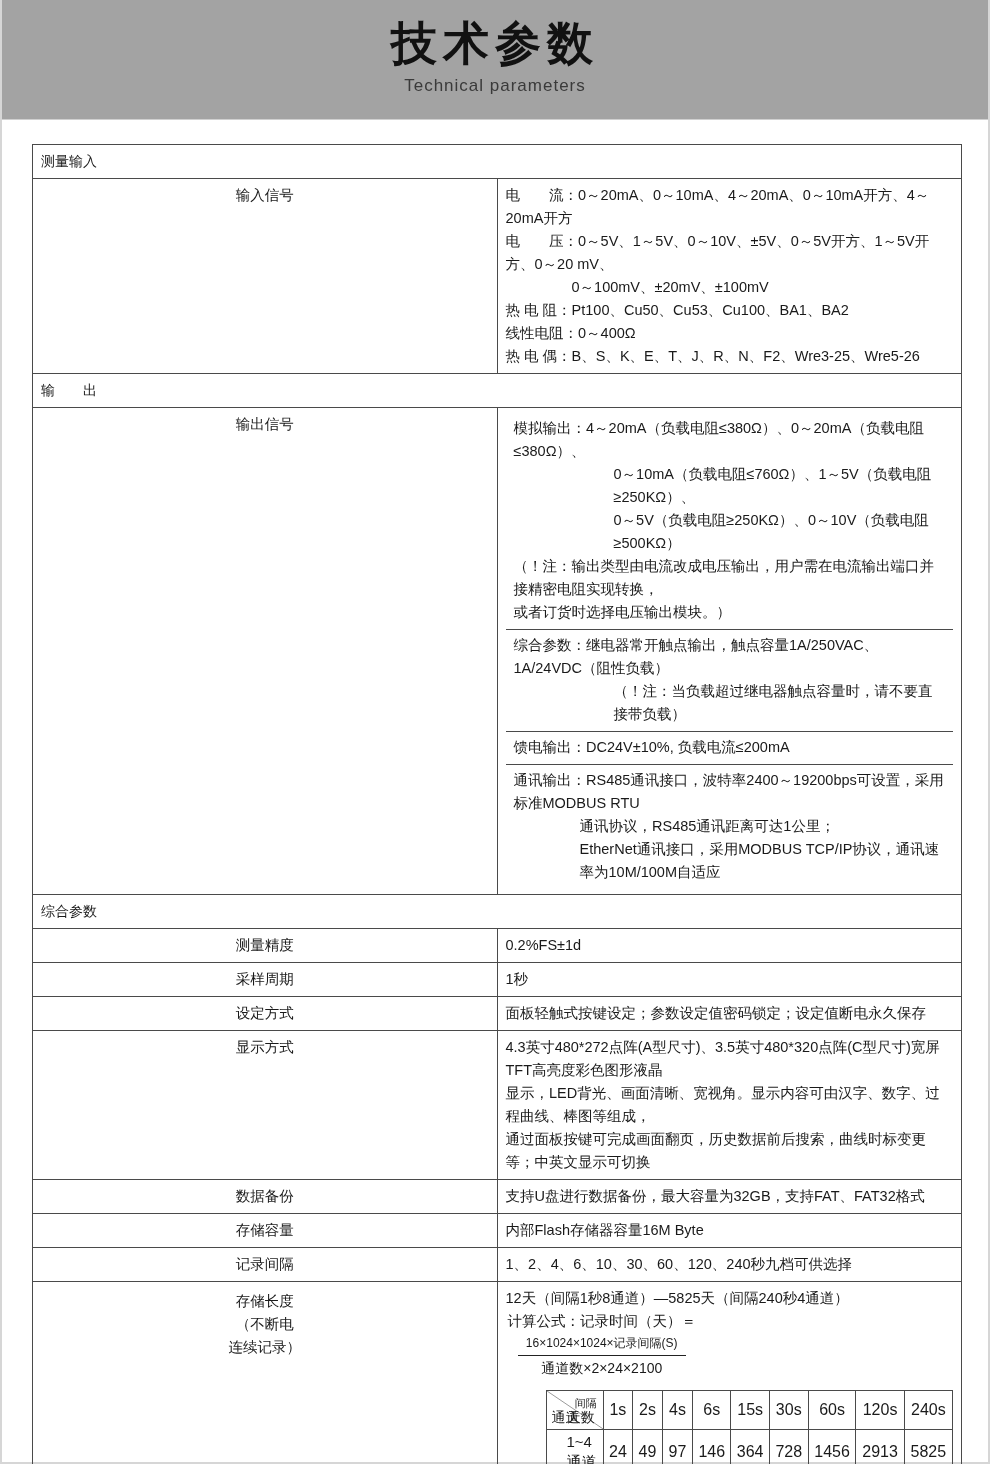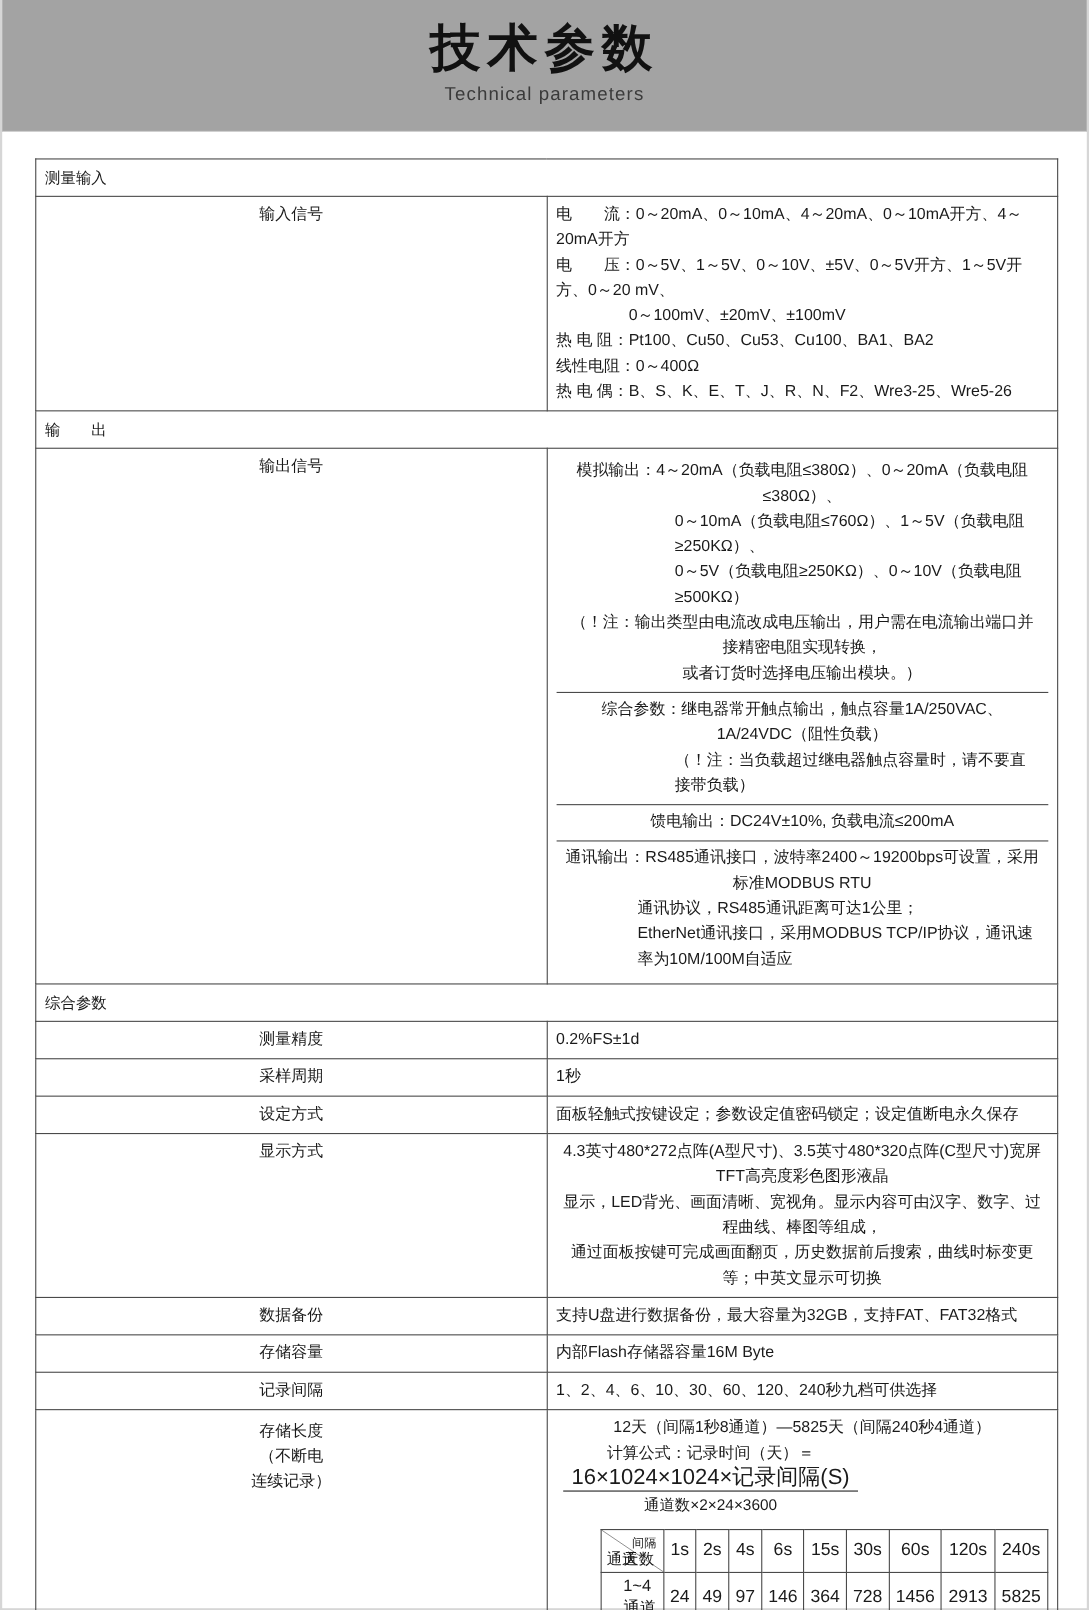--- a/index.html
+++ b/index.html
@@ -79,40 +79,40 @@
   .row-line { display: block; }
   .indent1 { padding-left: 66px; display: block; }
   .indent2 { padding-left: 100px; display: block; }
   .subbox {
     border: 1px solid #4a4a4a;
     border-left: 0; border-right: 0; border-top: 0;
     margin: 0; padding: 4px 8px 5px 8px;
   }
   .subbox:last-child { border-bottom: 0; }
   td.nopad { padding: 0; }
-  .cellline { display: block; text-align: center; }
+  .cellline { display: block; }
   
   .formula {
     display: inline-flex;
     align-items: center;
     vertical-align: middle;
     margin-left: 2px;
     flex-direction: column;
   }
   .frac {
     display: inline-block;
     text-align: center;
     vertical-align: middle;
     margin: 0 4px;
   }
   .frac .num {
     display: block;
     border-bottom: 1px solid #222;
     padding: 0 8px 2px 8px;
-    font-size: 20px;
+    font-size: 12px;
     line-height: 20px;
   }
   .frac .den {
     display: block;
     padding: 2px 8px 0 8px;
     font-size: 14px;
     line-height: 20px;
   }
   
   .inner-wrap { padding: 12px 0 6px 40px; }
@@ -255,21 +255,21 @@
           <span class="cellline">（不断电</span>
           <span class="cellline">连续记录）</span>
         </td>
         <td>
           <span class="cellline">12天（间隔1秒8通道）—5825天（间隔240秒4通道）</span>
 
           <div class="formula">
             <span>计算公式：记录时间（天）＝</span>
             <span class="frac">
               <span class="num">16×1024×1024×记录间隔(S)</span>
-              <span class="den">通道数×2×24×3600</span>
+              <span class="den">通道数×2×24×2100</span>
             </span>
           </div>
 
           <div class="inner-wrap">
             <table class="inner">
               <tbody>
                     <tr>
                 <td class="corner">
                   <svg class="diag" viewBox="0 0 112 62" preserveAspectRatio="none">
                     <line x1="0" y1="0" x2="112" y2="62" stroke="#4a4a4a" stroke-width="1"></line>

